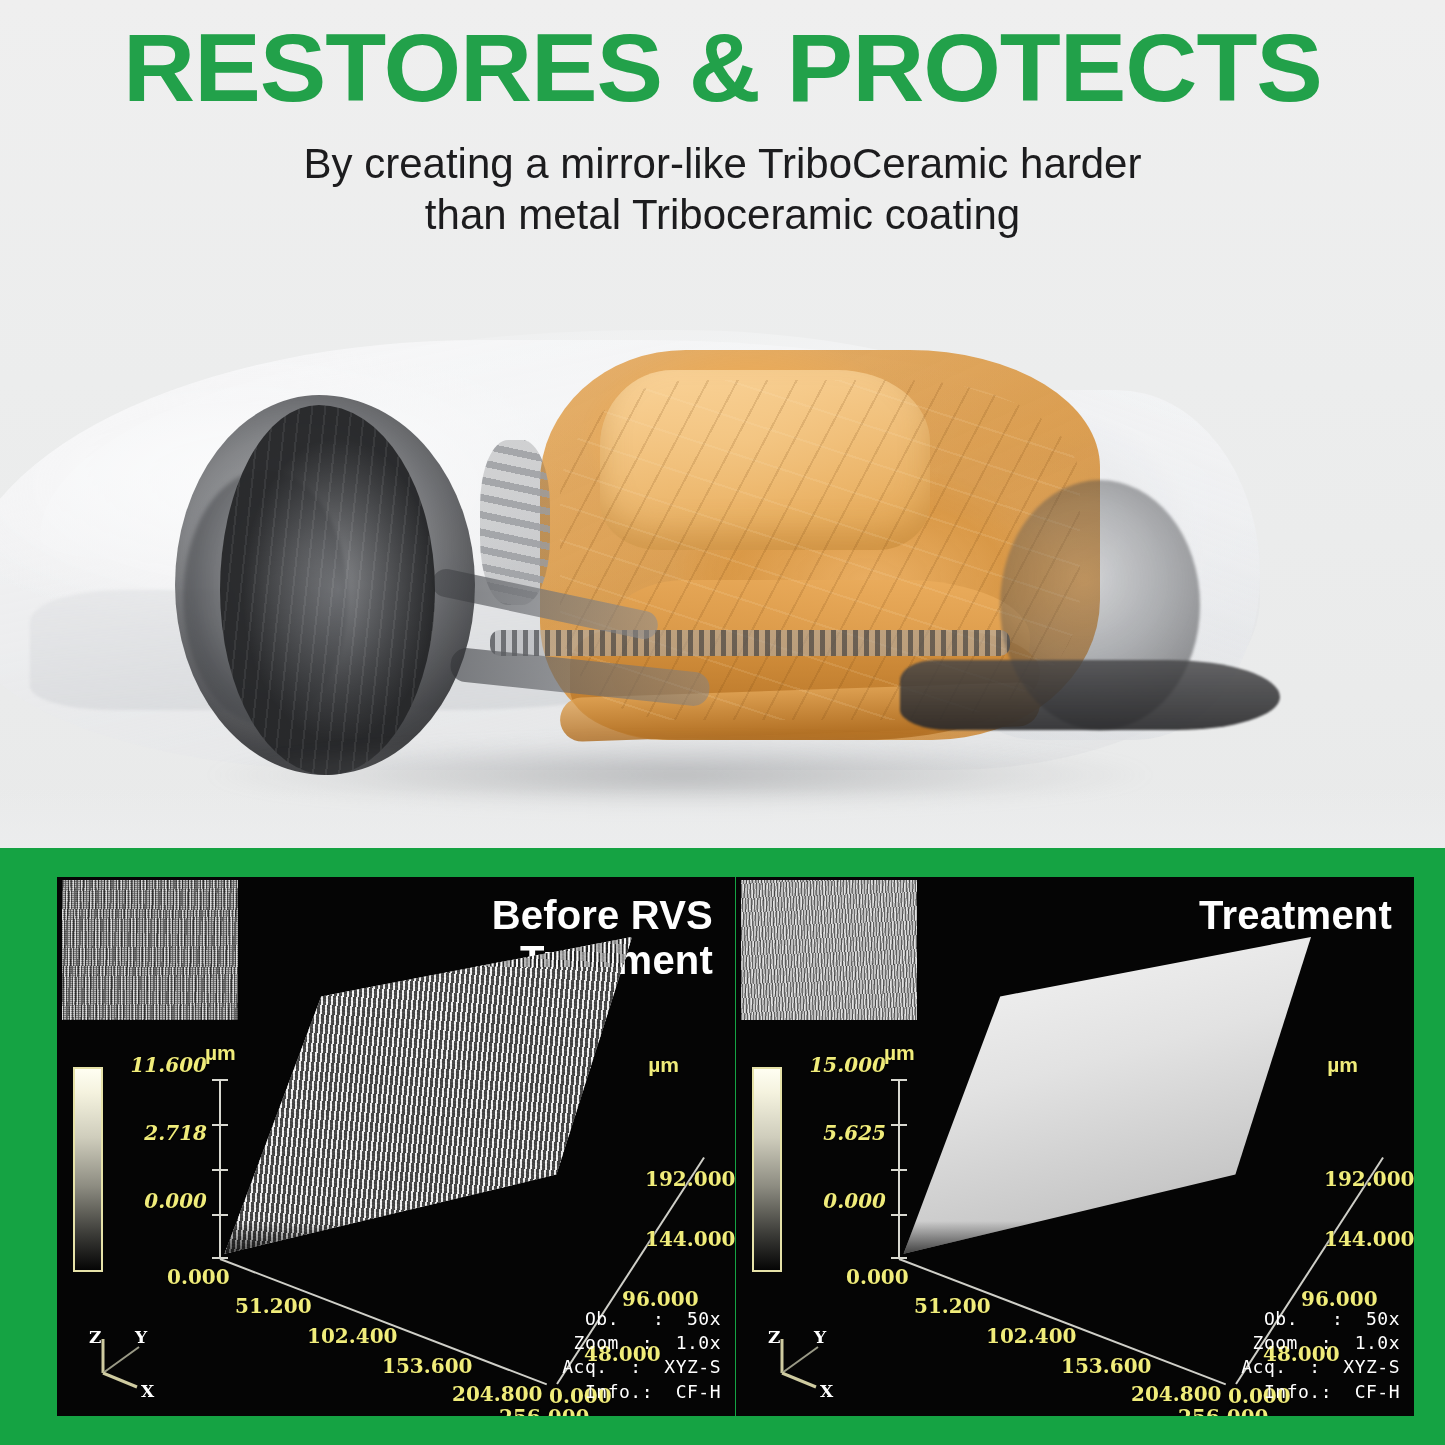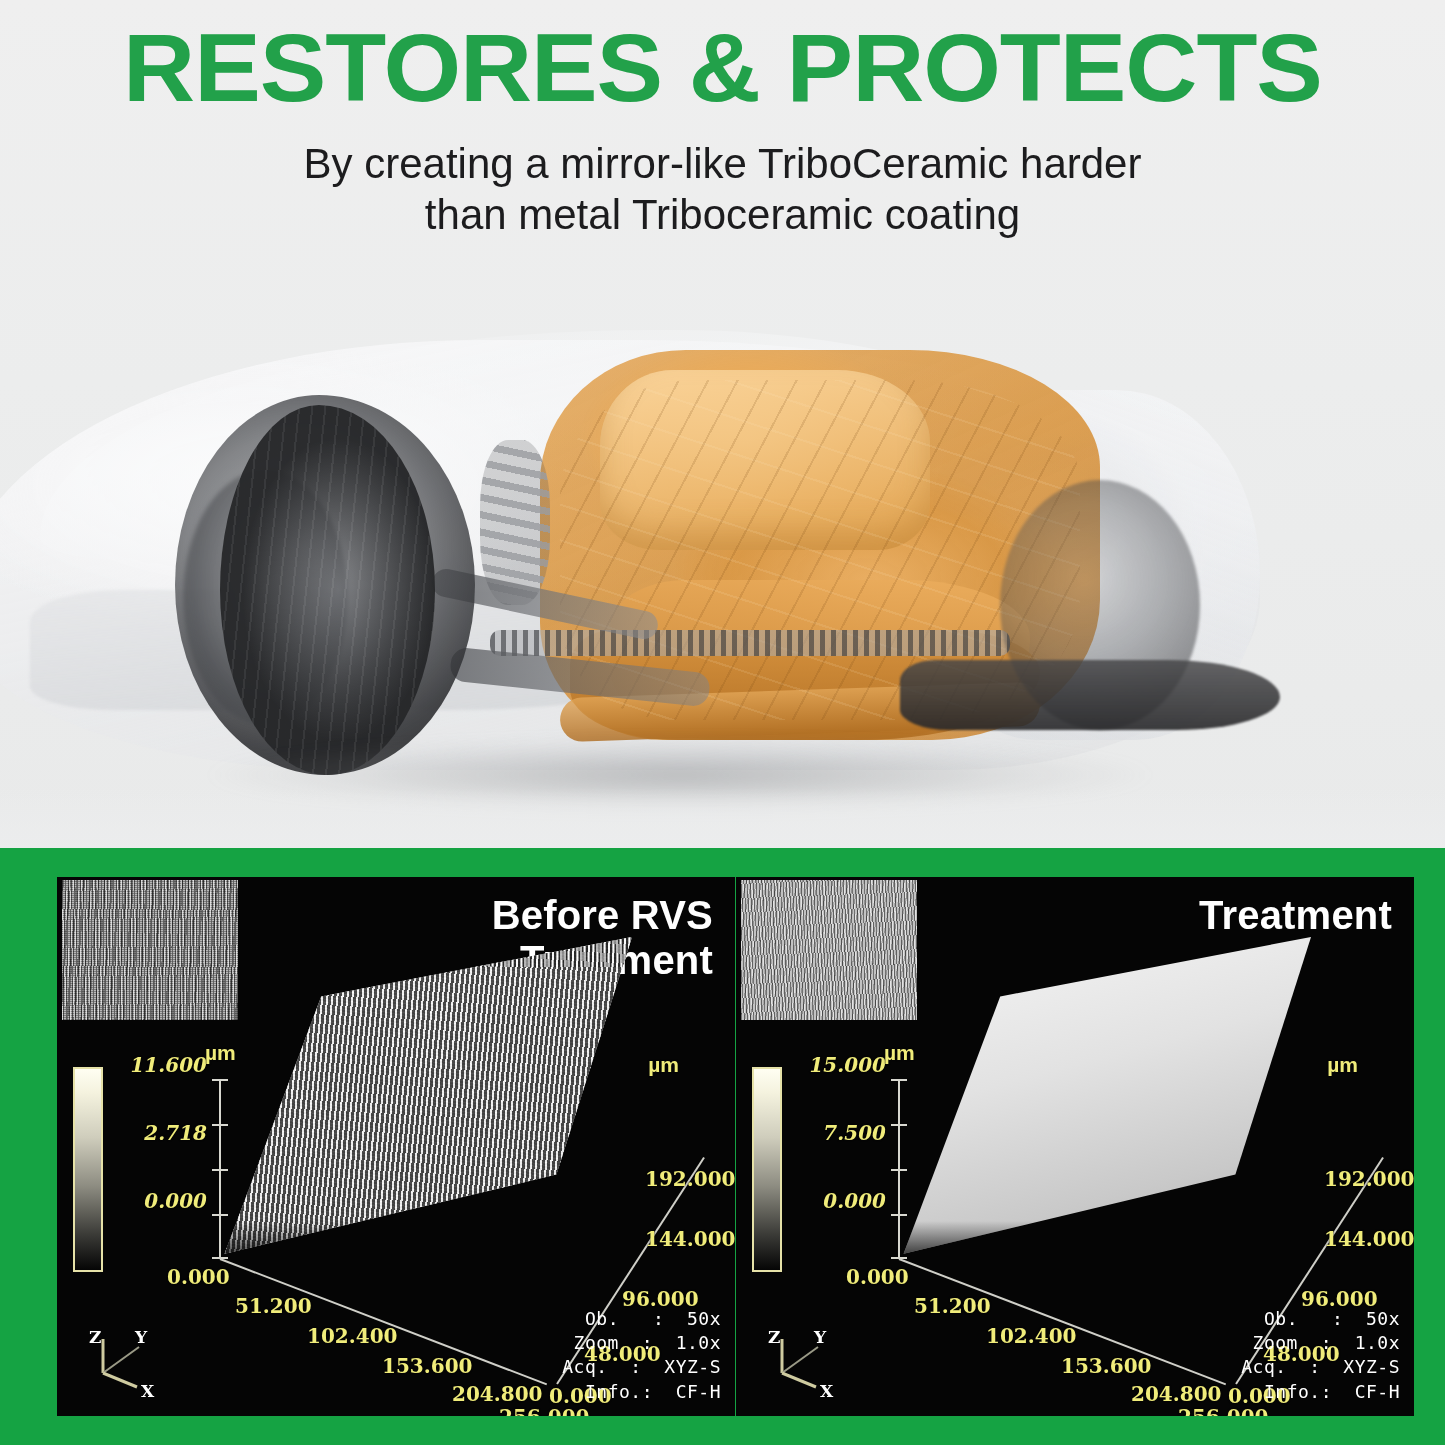--- a/index.html
+++ b/index.html
@@ -403,21 +403,21 @@
       <div class="panel-title">
         <div>Treatment</div>
       </div>
 
       <div class="colorbar-wrap">
         <div class="colorbar"></div>
       </div>
 
       <div class="zlabels">
         <div class="zlab" style="top:0px">15.000</div>
-        <div class="zlab" style="top:68px">7.500</div>
+        <div class="zlab" style="top:68px">5.625</div>
         <div class="zlab" style="top:136px">0.000</div>
       </div>
 
       <div class="unit-label">µm</div>
       <div class="unit-label right-u" style="right:56px; top:176px;">µm</div>
 
       <div class="zaxis">
         <div class="ztick" style="top:0"></div>
         <div class="ztick" style="top:45px"></div>
         <div class="ztick" style="top:90px"></div>

